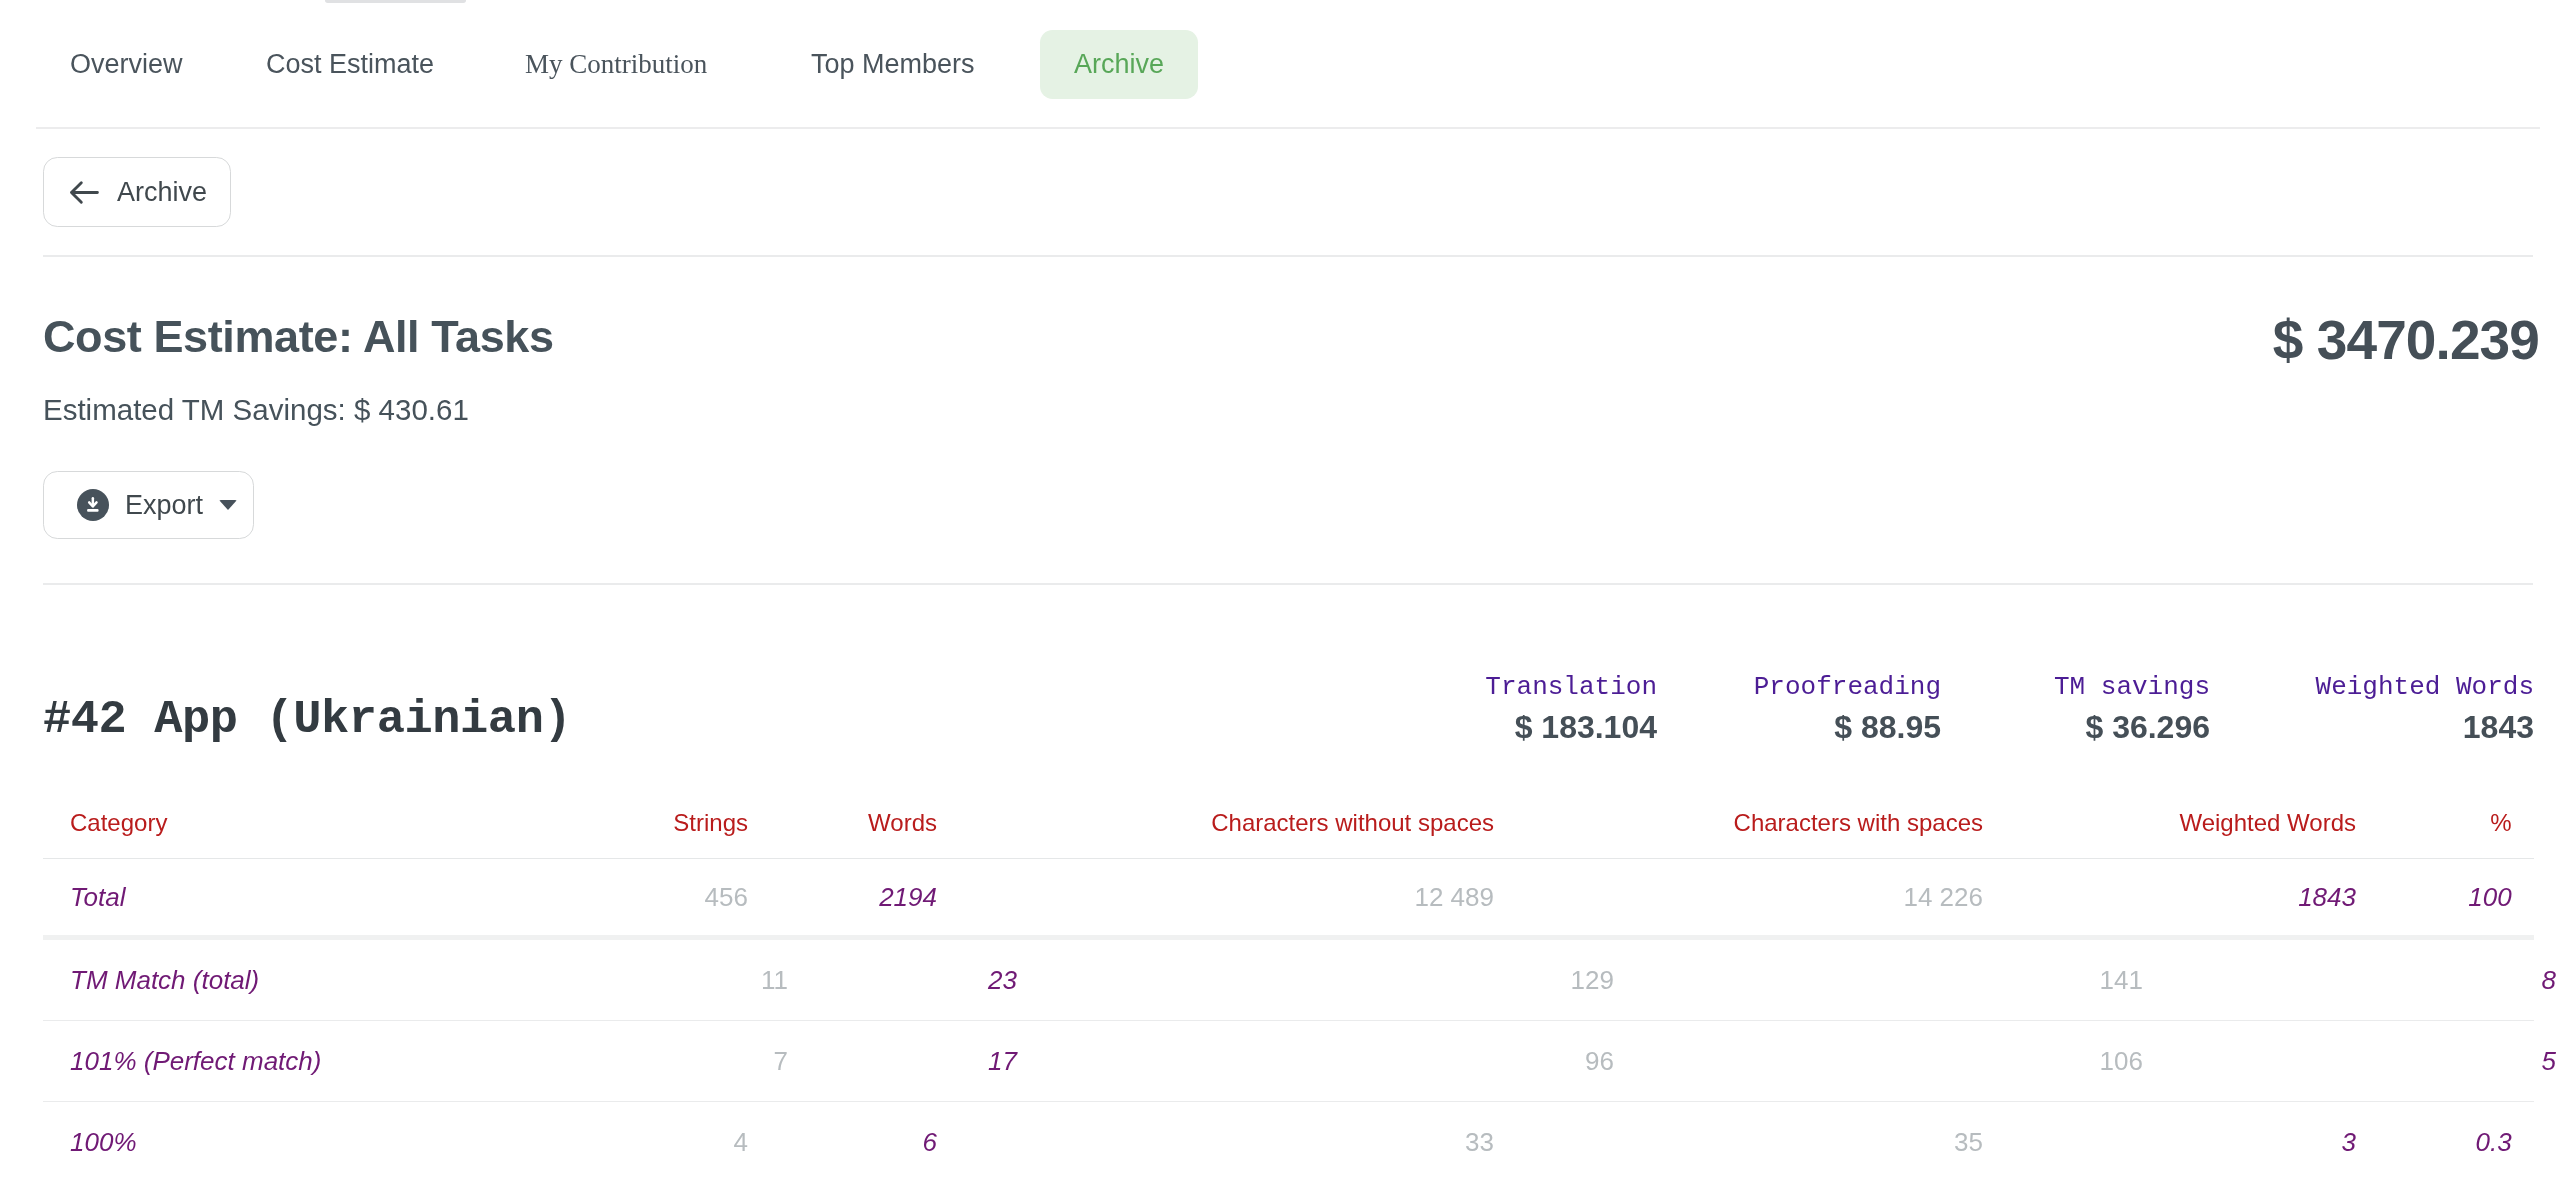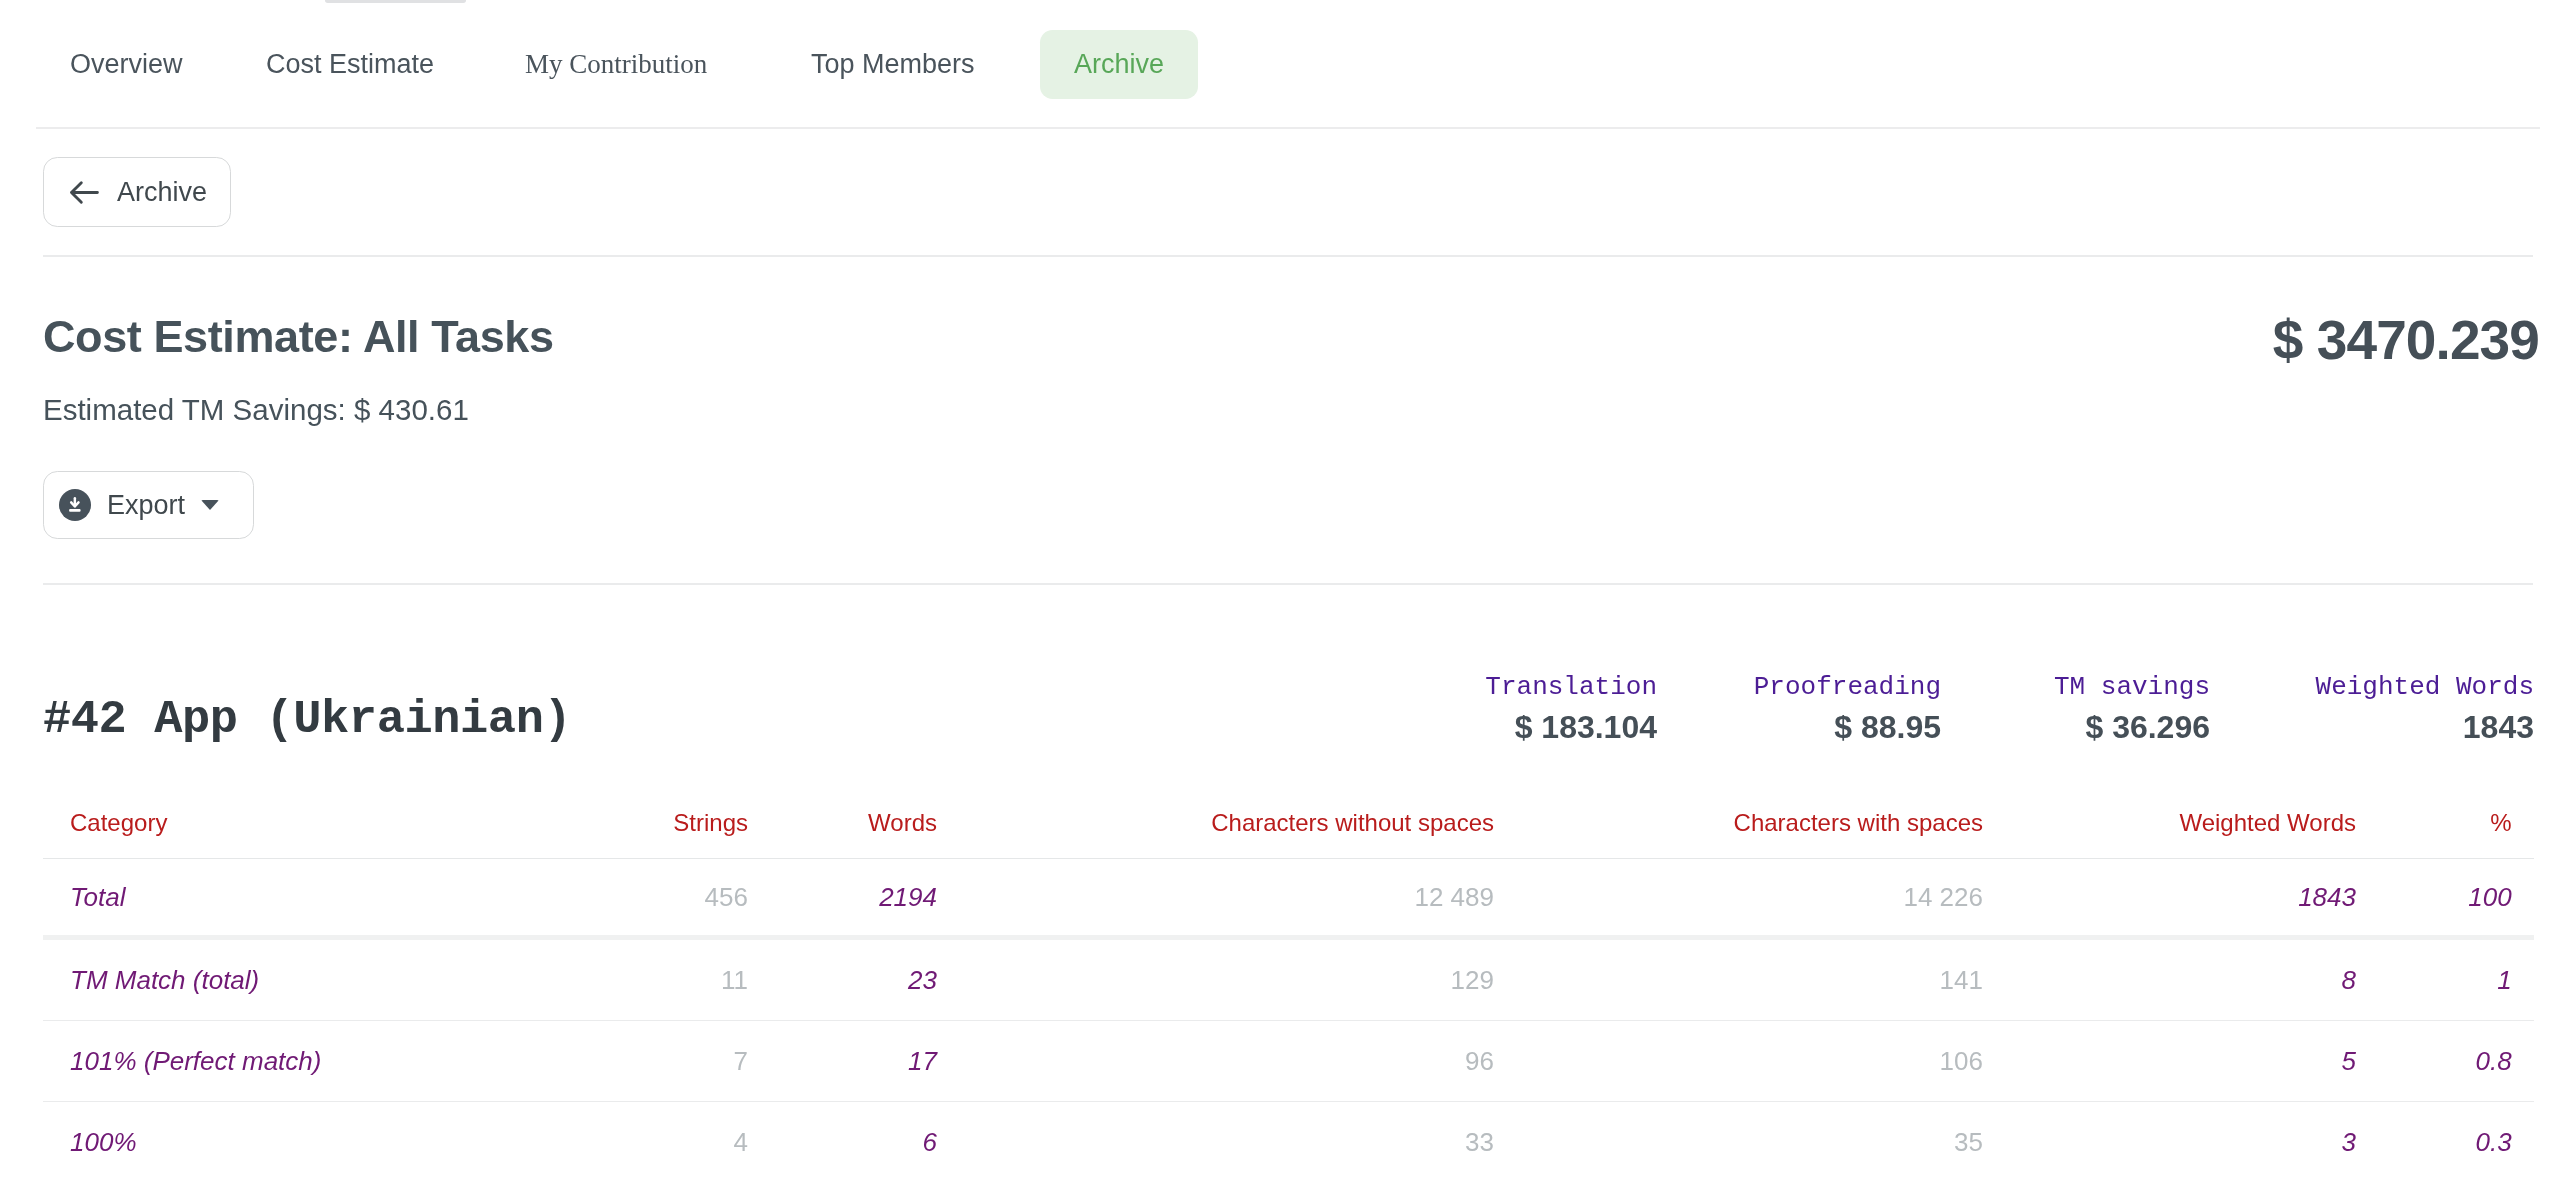--- a/index.html
+++ b/index.html
@@ -39,21 +39,21 @@
   
   .page-title { position:absolute; left:43px; top:313px; font-size:45px; line-height:48px;
     font-weight:600; color:#46525a; letter-spacing:-0.4px; }
   .grand-total { position:absolute; right:37px; top:311px; font-size:55px; line-height:59px;
     font-weight:700; color:#454f57; letter-spacing:-0.9px; }
   .tm-savings-line { position:absolute; left:43px; top:390px; font-size:29.5px; line-height:39px; color:#46525a; }
 
   
   .export-btn { position:absolute; left:43px; top:471px; width:211px; height:68px;
     background:#fff; border:1.8px solid #d7d9da; border-radius:14.3px;
-    display:flex; align-items:center; cursor:pointer; padding-left:15px; }
+    display:flex; align-items:center; cursor:pointer; padding-left:33px; }
   .export-icon-circle { width:32px; height:32px; border-radius:50%; background:#47525b;
     display:flex; align-items:center; justify-content:center; flex:0 0 auto; }
   .export-label { font-size:27px; color:#40484d; margin-left:16px; }
   .caret-down { width:0; height:0; margin-left:16px;
     border-left:9px solid transparent; border-right:9px solid transparent;
     border-top:10.7px solid #47525b; border-radius:1.8px; }
 
   
   .section-title { position:absolute; left:43px; top:691px; font-size:47px; line-height:57px;
     font-weight:700; color:#333b41; letter-spacing:-0.4px;font-family:Liberation Mono, monospace; }
@@ -66,21 +66,21 @@
   .stat-weighted-words { right:42px; }
 
   
   .cost-table { position:absolute; left:43px; top:787px; width:2491px; }
   .t-row { display:grid; grid-template-columns:447px 258px 189px 557px 489px 373px 178px;
     align-items:center; }
   .t-head { height:72px; border-bottom:1.8px solid #e5e7e8; }
   .t-head .cell { font-size:24px; color:#b91c1c; }
   .t-body-row { height:81px; font-size:26px; }
   .row-total { border-bottom:5.4px solid #f0f1f1; }
-  .row-mid   { border-bottom:1.8px solid #eaebec; }
+  .row-mid   { border-bottom:1.8px solid #eaebec;gap:40px; }
   .cell { white-space:nowrap; }
   .cell.left  { text-align:left;  padding-left:27px; }
   .cell.right { text-align:right; }
   .cell.pct   { text-align:right; padding-right:22.4px; }
   .v-dark  { color:#701a75;font-style:italic; }
   .v-muted { color:#b7bcbf; }
 </style>
 </head>
 <body>
 

